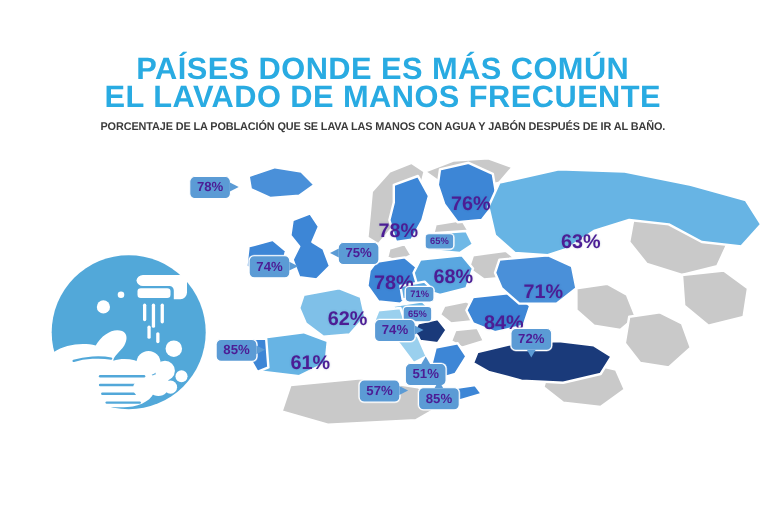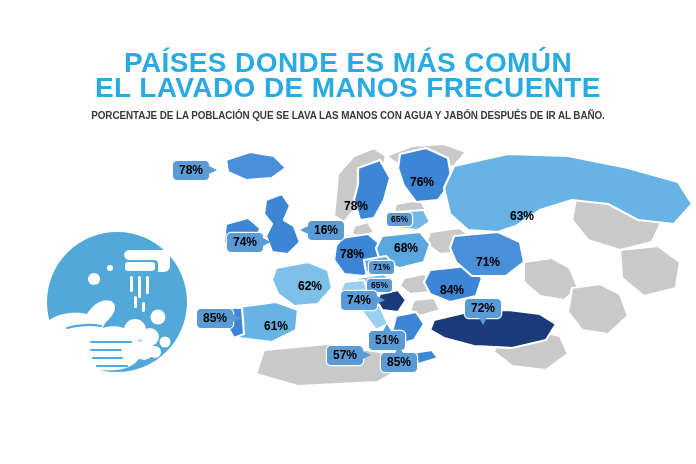--- a/index.html
+++ b/index.html
@@ -33,29 +33,29 @@
     transform:scaleX(0.97);
   }
 
   
   .map-wrap { position:absolute; top:138px; left:168px; width:528px; height:250px; }
   .map-svg { display:block; width:528px; height:250px; }
 
   
   .lbl {
     position:absolute;
-    color:#000000;
+    color:#4c1d95;
     font-weight:bold;
     white-space:nowrap;
     line-height:1;
     pointer-events:none;
     text-align:right;
   }
   
-  .lbl.plain { font-size:12px; text-shadow:0 0 2px rgba(40,80,130,.25); }
+  .lbl.plain { font-size:18px; text-shadow:0 0 2px rgba(40,80,130,.25); }
 
   
   .lbl.box {
     background:#5b9bd5;
     border:1.6px solid #ffffff;
     border-radius:5px;
     padding:3px 6px 3.5px 6px;
     font-size:12px;
     box-shadow:0 0 0 .5px rgba(255,255,255,.5);
   }
@@ -226,21 +226,21 @@
         <path d="M286 98 L330 94 L352 104 L356 124 L338 138 L304 138 L288 124 L282 110 Z" fill="#4a90d9"></path>
 
         <path d="M286 28 L340 16 L400 18 L460 30 L510 44 L524 66 L506 86 L470 82 L440 66 L404 62 L372 72 L348 88 L330 94 L300 92 L282 76 L276 50 Z" fill="#67b4e4"></path>
 
         <path d="M266 182 L300 174 L340 172 L372 176 L388 186 L378 202 L344 210 L306 208 L276 200 L262 192 Z" fill="#1a3a7a"></path>
       </g>
     </svg>
 
     <span class="lbl box tail-r" style="left:4px;   top:22px;">78%</span>
     <span class="lbl box tail-r" style="left:34px;  top:94px;margin-left:24px;">74%</span>
-    <span class="lbl box tail-l" style="left:139px; top:82px;">16%</span>
+    <span class="lbl box tail-l" style="left:139px; top:82px;">75%</span>
     <span class="lbl plain" style="left:130px; top:142px;">62%</span>
     <span class="lbl box tail-r" style="left:28px;  top:170px;">85%</span>
     <span class="lbl plain" style="left:96px;  top:182px;">61%</span>
     <span class="lbl plain" style="left:176px; top:62px;">78%</span>
     <span class="lbl plain" style="left:242px; top:38px;">76%</span>
     <span class="lbl box sm tail-none" style="left:218px; top:74px;">65%</span>
     <span class="lbl plain" style="left:172px; top:110px;">78%</span>
     <span class="lbl plain" style="left:226px; top:104px;">68%</span>
     <span class="lbl box sm tail-none" style="left:200px; top:122px;">71%</span>
     <span class="lbl box sm tail-none" style="left:198px; top:140px;">65%</span>

